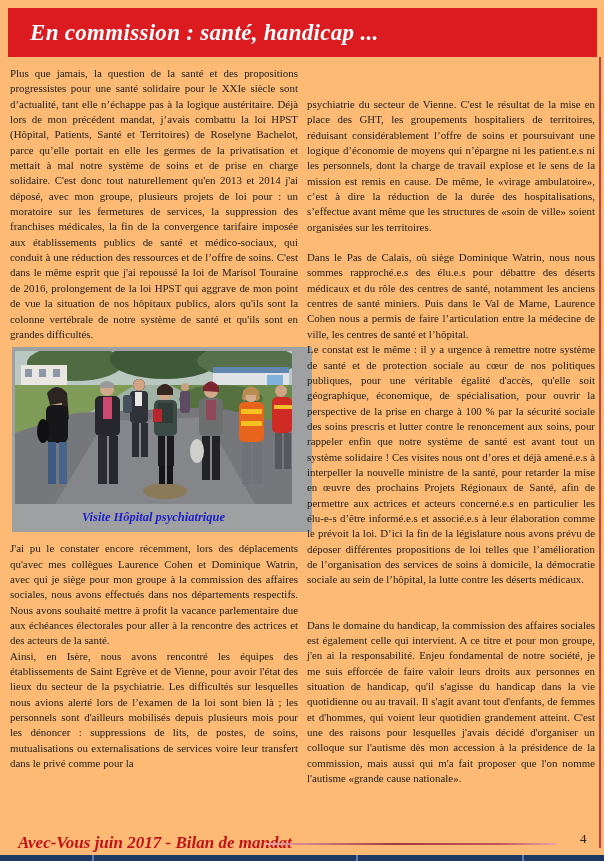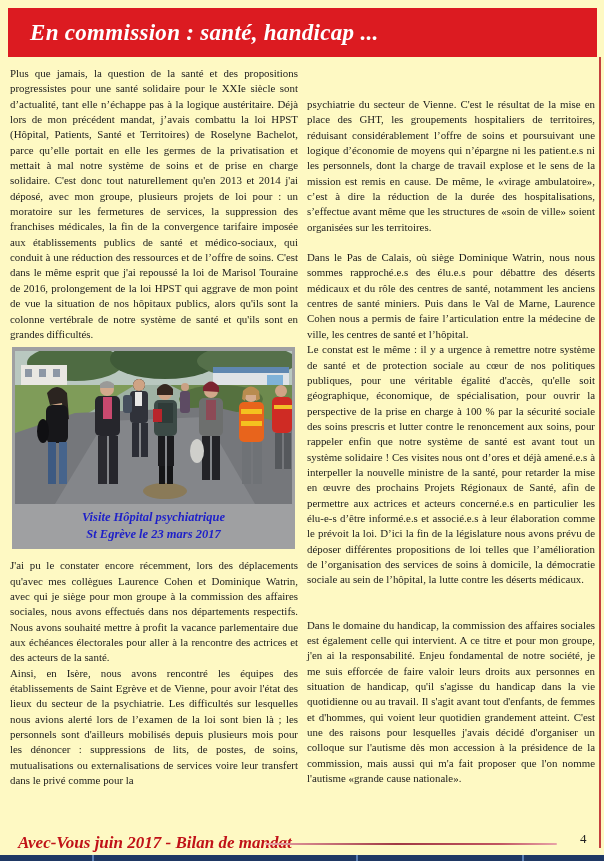--- a/index.html
+++ b/index.html
@@ -1,34 +1,34 @@
 <!DOCTYPE html>
 <html lang="fr"><head>
 <meta charset="utf-8">
 <style>
   html,body{margin:0;padding:0;background:#ffffff;}
-  .page{position:relative;width:604px;height:861px;background:#fef9c3;overflow:hidden;
+  .page{position:relative;width:604px;height:861px;background:#fdba74;overflow:hidden;
         font-family:"Liberation Serif","DejaVu Serif",serif;color:#222;}
   
   .banner{position:absolute;left:8px;top:8px;width:589px;height:49px;background:#dc1b21;
           display:flex;align-items:center;}
   .banner h1{margin:0 0 0 22px;font-size:23px;font-weight:bold;font-style:italic;color:#ffffff;
              letter-spacing:.3px;}
   
   .vrule{position:absolute;left:599px;top:57px;width:2px;height:791px;background:#c4403f;}
   
   .col{position:absolute;top:66px;width:288px;font-size:10.9px;line-height:15.35px;
        text-align:justify;color:#1c1c1c;font-family:Liberation Serif, serif;}
   .col p{margin:0;}
   .col-left{left:10px;}
   .col-right{left:307px;margin-top:31px;}
   .mt-gap{margin-top:15px !important;}
   .mt-big{margin-top:30px !important;}
   
-  .figure{margin:5px 2px 9px 2px;background:#9fa0a2;padding:4px 3px 6px 3px;width:277px;}
+  .figure{margin:5px 2px 9px 2px;background:#9fa0a2;padding:4px 20px 6px 3px;width:277px;}
   .photo{display:block;width:277px;height:153px;background:#8a8d90;}
   .caption{margin-top:5px;text-align:center;font-style:italic;font-weight:bold;
            color:#1d1fc9;font-size:12.5px;line-height:17px;}
   
   .footer-text{position:absolute;left:18px;top:833px;font-style:italic;font-weight:bold;
                font-size:17px;color:#c01218;}
   .footer-line{position:absolute;left:265px;top:843px;width:292px;height:2px;border-radius:2px;
                background:linear-gradient(to right,#e8a3a8,#a03a44 45%,#c05560 80%,#e8a3a8);}
   .page-number{position:absolute;left:580px;top:831px;font-size:13px;color:#222;}
   
@@ -128,21 +128,20 @@
         <rect x="259" y="54" width="18" height="4" fill="#f2c028"></rect>
         <rect x="260" y="82" width="7" height="36" fill="#55585c"></rect>
         <rect x="269" y="82" width="7" height="36" fill="#55585c"></rect>
 
         <rect x="165" y="40" width="10" height="22" rx="3" fill="#5d4b63"></rect>
         <circle cx="170" cy="36" r="4" fill="#caa184"></circle>
         <rect x="108" y="44" width="9" height="18" rx="3" fill="#46505e"></rect>
       </svg>
       <div class="caption">
         <div>Visite Hôpital psychiatrique</div>
-        <div>St Egrève le 23 mars 2017</div>
       </div>
     </div>
 
     <p>J'ai pu le constater encore récemment, lors des déplacements qu'avec mes collègues Laurence Cohen et Dominique Watrin, avec qui je siège pour mon groupe à la commission des affaires sociales, nous avons effectués dans nos départements respectifs. Nous avons souhaité mettre à profit la vacance parlementaire due aux échéances électorales pour aller à la rencontre des actrices et des acteurs de la santé.</p>
     <p>Ainsi, en Isère, nous avons rencontré les équipes des établissements de Saint Egrève et de Vienne, pour avoir l'état des lieux du secteur de la psychiatrie. Les difficultés sur lesquelles nous avions alerté lors de l’examen de la loi sont bien là ; les personnels sont d'ailleurs mobilisés depuis plusieurs mois pour les dénoncer : suppressions de lits, de postes, de soins, mutualisations ou externalisations de services voire leur transfert dans le privé comme pour la</p>
   </div>
 
   <div class="col col-right">
     <p>psychiatrie du secteur de Vienne. C'est le résultat de la mise en place des GHT, les groupements hospitaliers de territoires, réduisant considérablement l’offre de soins et poursuivant une logique d’économie de moyens qui n’épargne ni les patient.e.s ni les personnels, dont la charge de travail explose et le sens de la mission est remis en cause. De même, le «virage ambulatoire», c’est à dire la réduction de la durée des hospitalisations, s’effectue avant même que les structures de «soin de ville» soient organisées sur  les  territoires.</p>
     <p class="mt-gap">Dans le Pas de Calais, où siège Dominique Watrin, nous nous sommes rapproché.e.s des élu.e.s pour débattre des déserts médicaux et du rôle des centres de santé, notamment les anciens centres de santé miniers. Puis dans le Val de Marne, Laurence Cohen nous a permis de faire l’articulation entre la médecine de ville, les centres de santé et  l’hôpital.</p>

